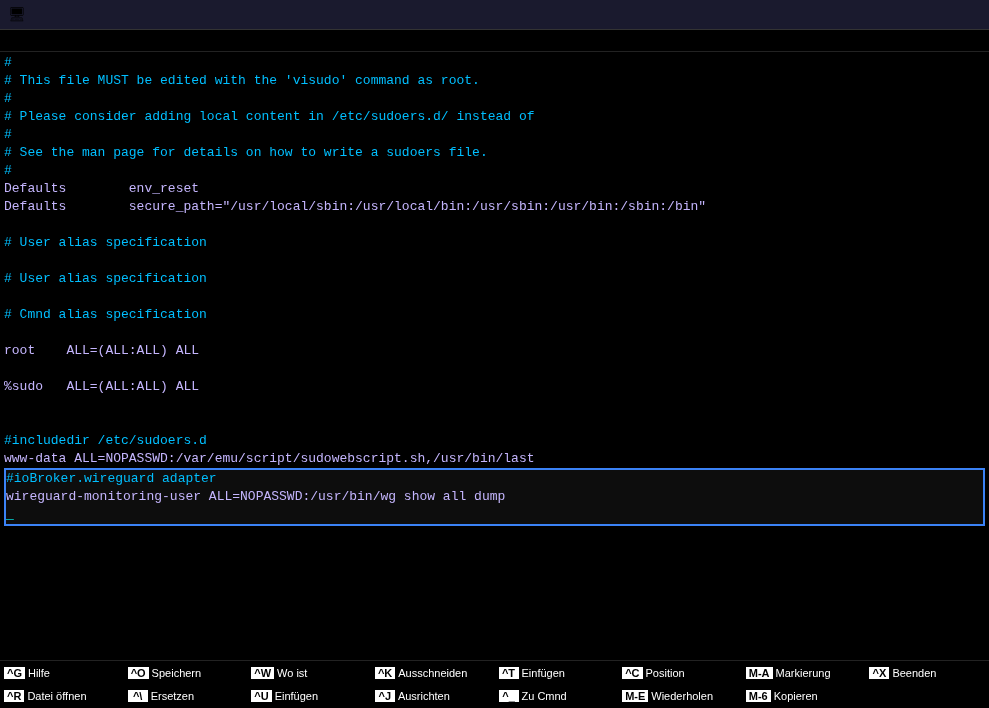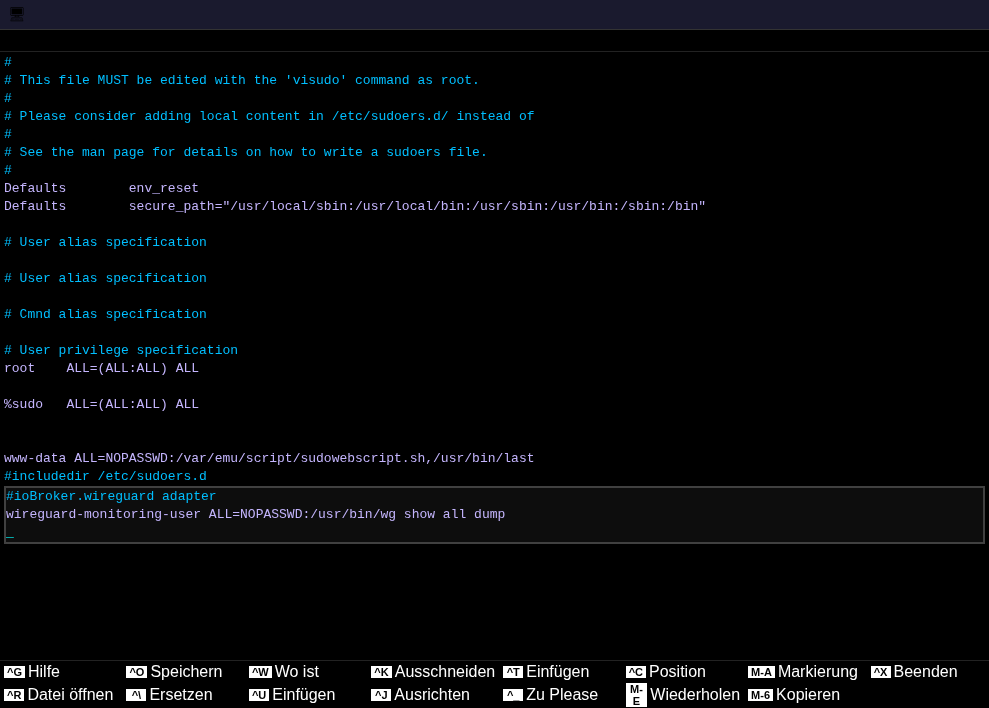--- a/index.html
+++ b/index.html
@@ -40,42 +40,42 @@
       position: relative;
     }
 
     .editor .comment { color: #00bfff; }
     .editor .normal { color: #c4b5fd; }
 
     
     .line { display: block; white-space: pre; font-family: 'Courier New', Courier, monospace; font-size: 13px; line-height: 18px; }
 
     .highlighted-section {
-      border: 2px solid #404040;
+      border: 2px solid #3b82f6;
       display: block;
       background: #0d0d0d;
     }
 
     
     .nano-footer {
       background: #000; height: 48px;
       display: grid; grid-template-columns: repeat(8, 1fr);
       grid-template-rows: 1fr 1fr;
       font-size: 12px; font-family: Arial, sans-serif;
       border-top: 1px solid #222;
     }
     .footer-item {
       display: flex; align-items: center; gap: 3px; padding: 1px 4px;
     }
     .footer-key {
       background: #fff; color: #000;
       padding: 0 3px; font-size: 11px; font-weight: bold;
       min-width: 20px; text-align: center;
     }
-    .footer-label { color: #fff; font-size: 16px; white-space: nowrap; }
+    .footer-label { color: #fff; font-size: 11px; white-space: nowrap; }
   </style>
 </head>
 <body>
 
 <div class="titlebar">
   <div class="titlebar-left">
     <span style="font-size:14px;">🖥</span>
     <span class="titlebar-title"></span>
   </div>
   <div class="titlebar-controls">
@@ -100,28 +100,27 @@
 </span><span class="line comment">#
 </span><span class="line normal">Defaults        env_reset
 </span><span class="line normal">Defaults        secure_path="/usr/local/sbin:/usr/local/bin:/usr/sbin:/usr/bin:/sbin:/bin"
 </span><span class="line normal">
 </span><span class="line comment"># User alias specification
 </span><span class="line normal">
 </span><span class="line comment"># User alias specification
 </span><span class="line normal">
 </span><span class="line comment"># Cmnd alias specification
 </span><span class="line normal">
-</span><span class="line comment"># User privilege specification
 </span><span class="line normal">root    ALL=(ALL:ALL) ALL
 </span><span class="line normal">
 </span><span class="line normal">%sudo   ALL=(ALL:ALL) ALL
 </span><span class="line normal">
 </span><span class="line normal">
+</span><span class="line comment">#includedir /etc/sudoers.d
 </span><span class="line normal">www-data ALL=NOPASSWD:/var/emu/script/sudowebscript.sh,/usr/bin/last
-</span><span class="line comment">#includedir /etc/sudoers.d
 </span><span class="highlighted-section"><span class="line comment">#ioBroker.wireguard adapter
 </span><span class="line normal">wireguard-monitoring-user ALL=NOPASSWD:/usr/bin/wg show all dump
 </span><span class="line normal" style="color:#0ff;">_
 </span></span></div>
 
 <div class="nano-footer" id="nano-footer">
     <div class="footer-item">
       <span class="footer-key">^G</span>
       <span class="footer-label">Hilfe</span>
     </div>
@@ -164,21 +163,21 @@
     <div class="footer-item">
       <span class="footer-key">^U</span>
       <span class="footer-label">Einfügen</span>
     </div>
     <div class="footer-item">
       <span class="footer-key">^J</span>
       <span class="footer-label">Ausrichten</span>
     </div>
     <div class="footer-item">
       <span class="footer-key">^_</span>
-      <span class="footer-label">Zu Please</span>
+      <span class="footer-label">Zu Cmnd</span>
     </div>
     <div class="footer-item">
       <span class="footer-key">M-E</span>
       <span class="footer-label">Wiederholen</span>
     </div>
     <div class="footer-item">
       <span class="footer-key">M-6</span>
       <span class="footer-label">Kopieren</span>
     </div>
   </div>

